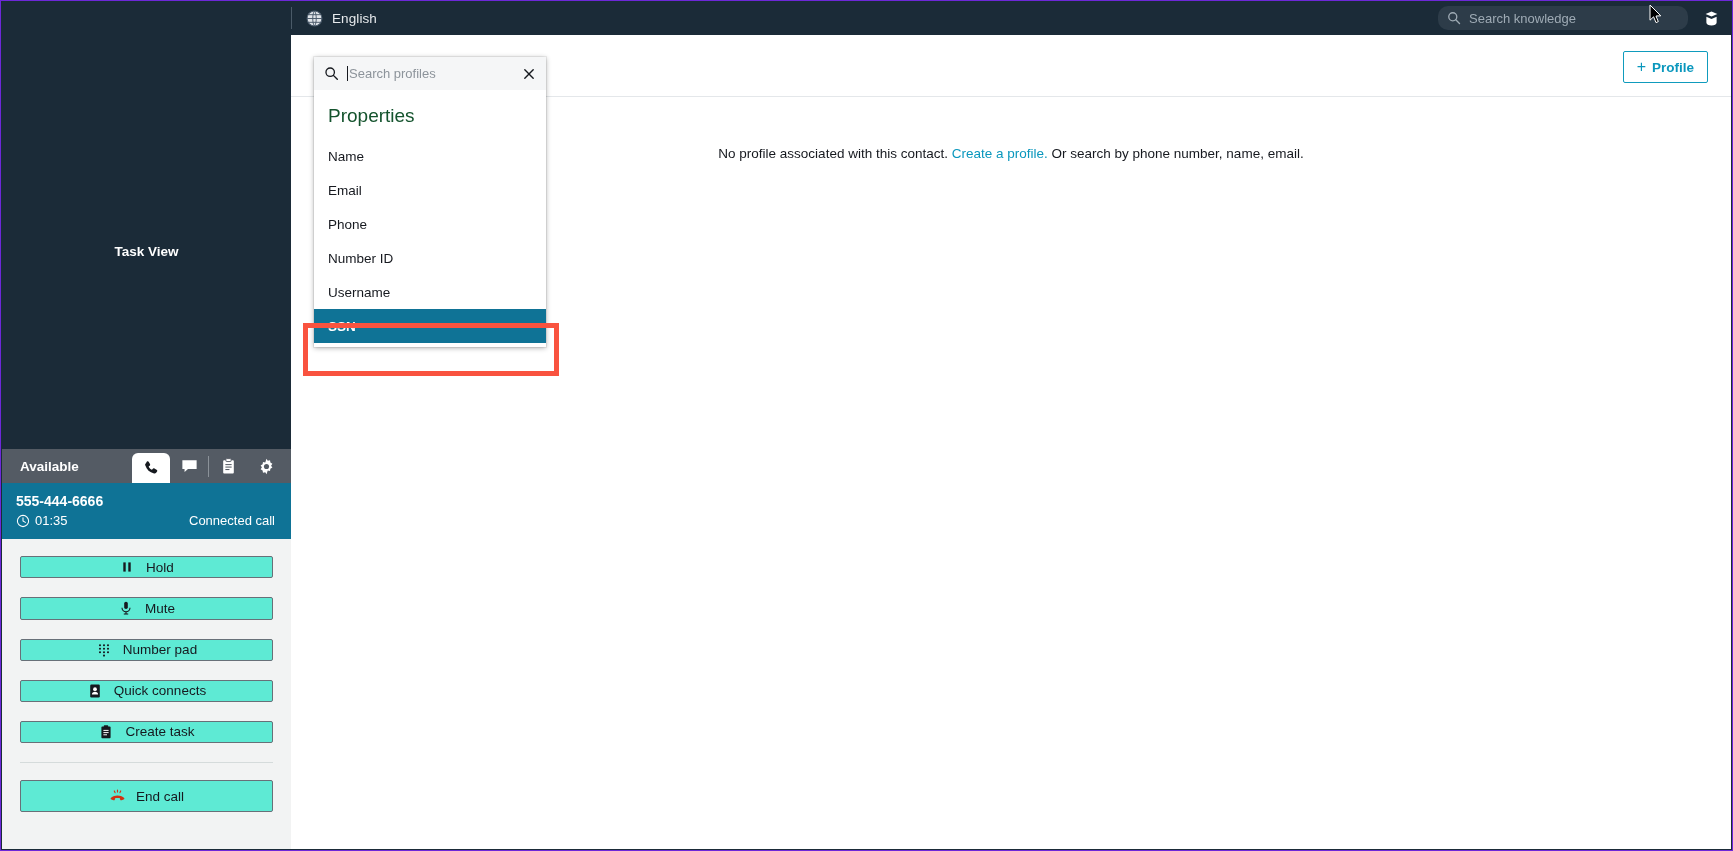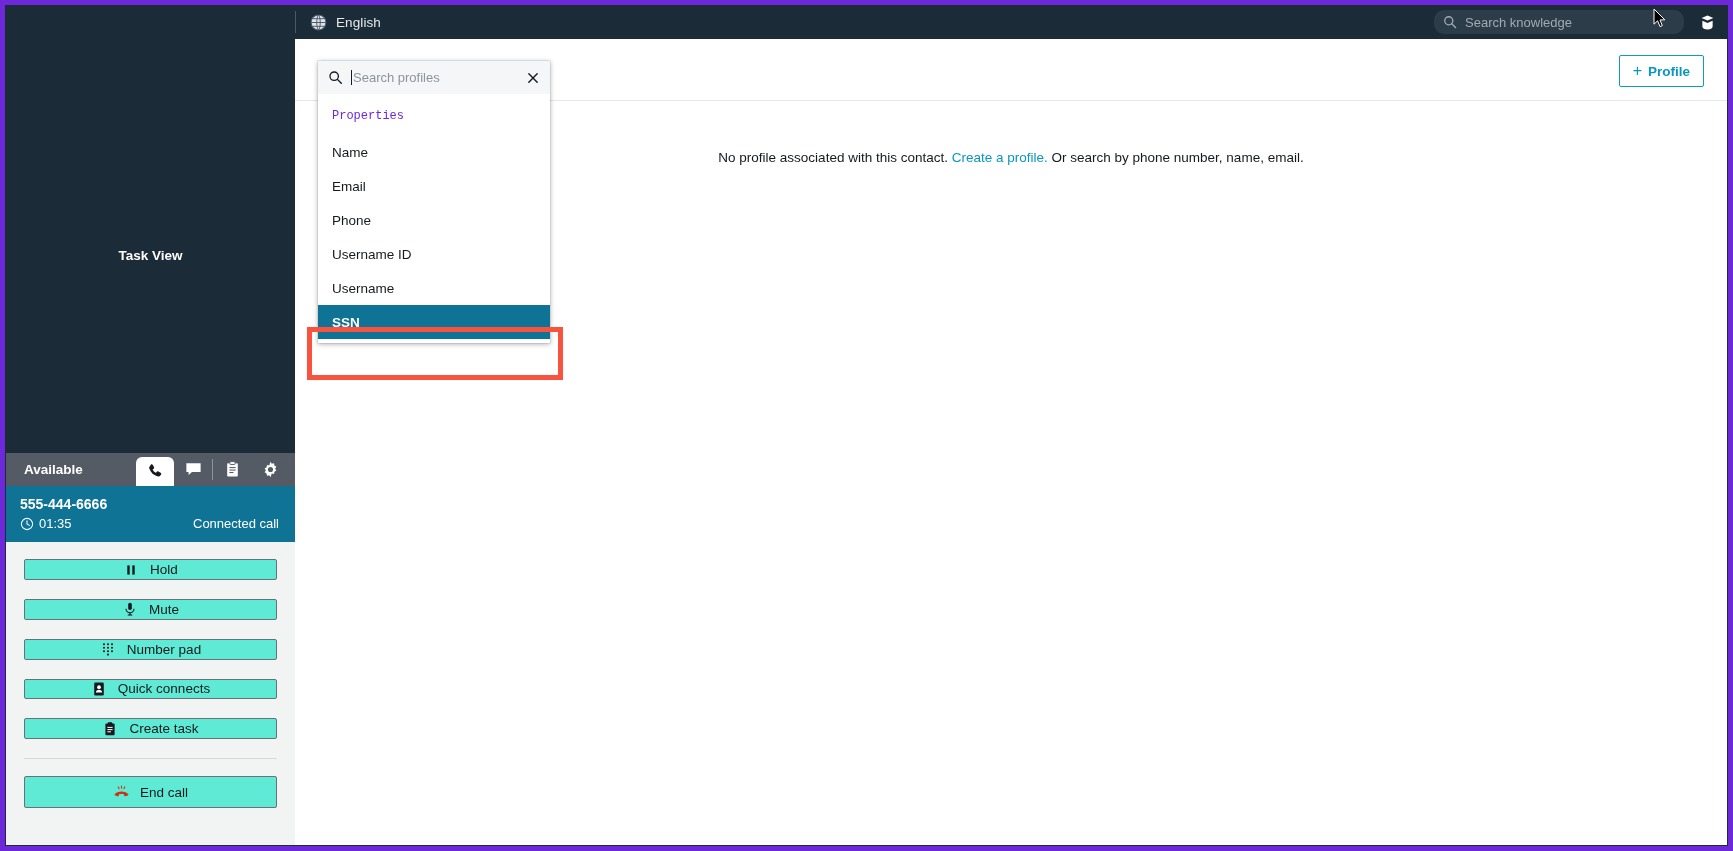--- a/index.html
+++ b/index.html
@@ -8,21 +8,21 @@
     font-family: "Liberation Sans", sans-serif;
     background: #ffffff;
     overflow: hidden;
   }
   body { position: relative; }
 
   
   #app {
     position: absolute; inset: 0;
     background: #1b2b38;
-    border: 5px solid #6d28d9;
+    border: 1px solid #6d28d9;
   }
 
   
   #topbar {
     position: absolute; left: 0; top: 0; right: 0; height: 34px;
     background: #1b2b38;
     display: flex; align-items: center;
   }
   #topbar-left-spacer { width: 290px; height: 100%; }
   #lang-divider {
@@ -187,23 +187,22 @@
     width: 16px; height: 16px; flex: 0 0 auto; cursor: pointer;
     display: flex; align-items: center; justify-content: center;
   }
   #psp-list {
     padding: 0 0 4px 0;
     max-height: 278px;
     overflow: hidden;
     position: relative;
   }
   #psp-title {
-    font-size: 12px; color: #6d28d9;
+    font-size: 19px; color: #14532d;
     padding: 15px 0 12px 14px;
-    font-family: Liberation Mono, monospace;
   }
   .psp-item {
     height: 34px;
     display: flex; align-items: center;
     padding-left: 14px;
     font-size: 13.5px; color: #16191f;
     cursor: pointer;
   }
   .psp-item.selected {
     background: #0f7396; color: #ffffff; font-weight: bold;
@@ -458,21 +457,21 @@
       <div class="psp-item">
         <span>Name</span>
       </div>
       <div class="psp-item">
         <span>Email</span>
       </div>
       <div class="psp-item">
         <span>Phone</span>
       </div>
       <div class="psp-item">
-        <span>Username ID</span>
+        <span>Number ID</span>
       </div>
       <div class="psp-item">
         <span>Username</span>
       </div>
       <div class="psp-item selected">
         <span>SSN</span>
       </div>
     </div>
   </div>
 

